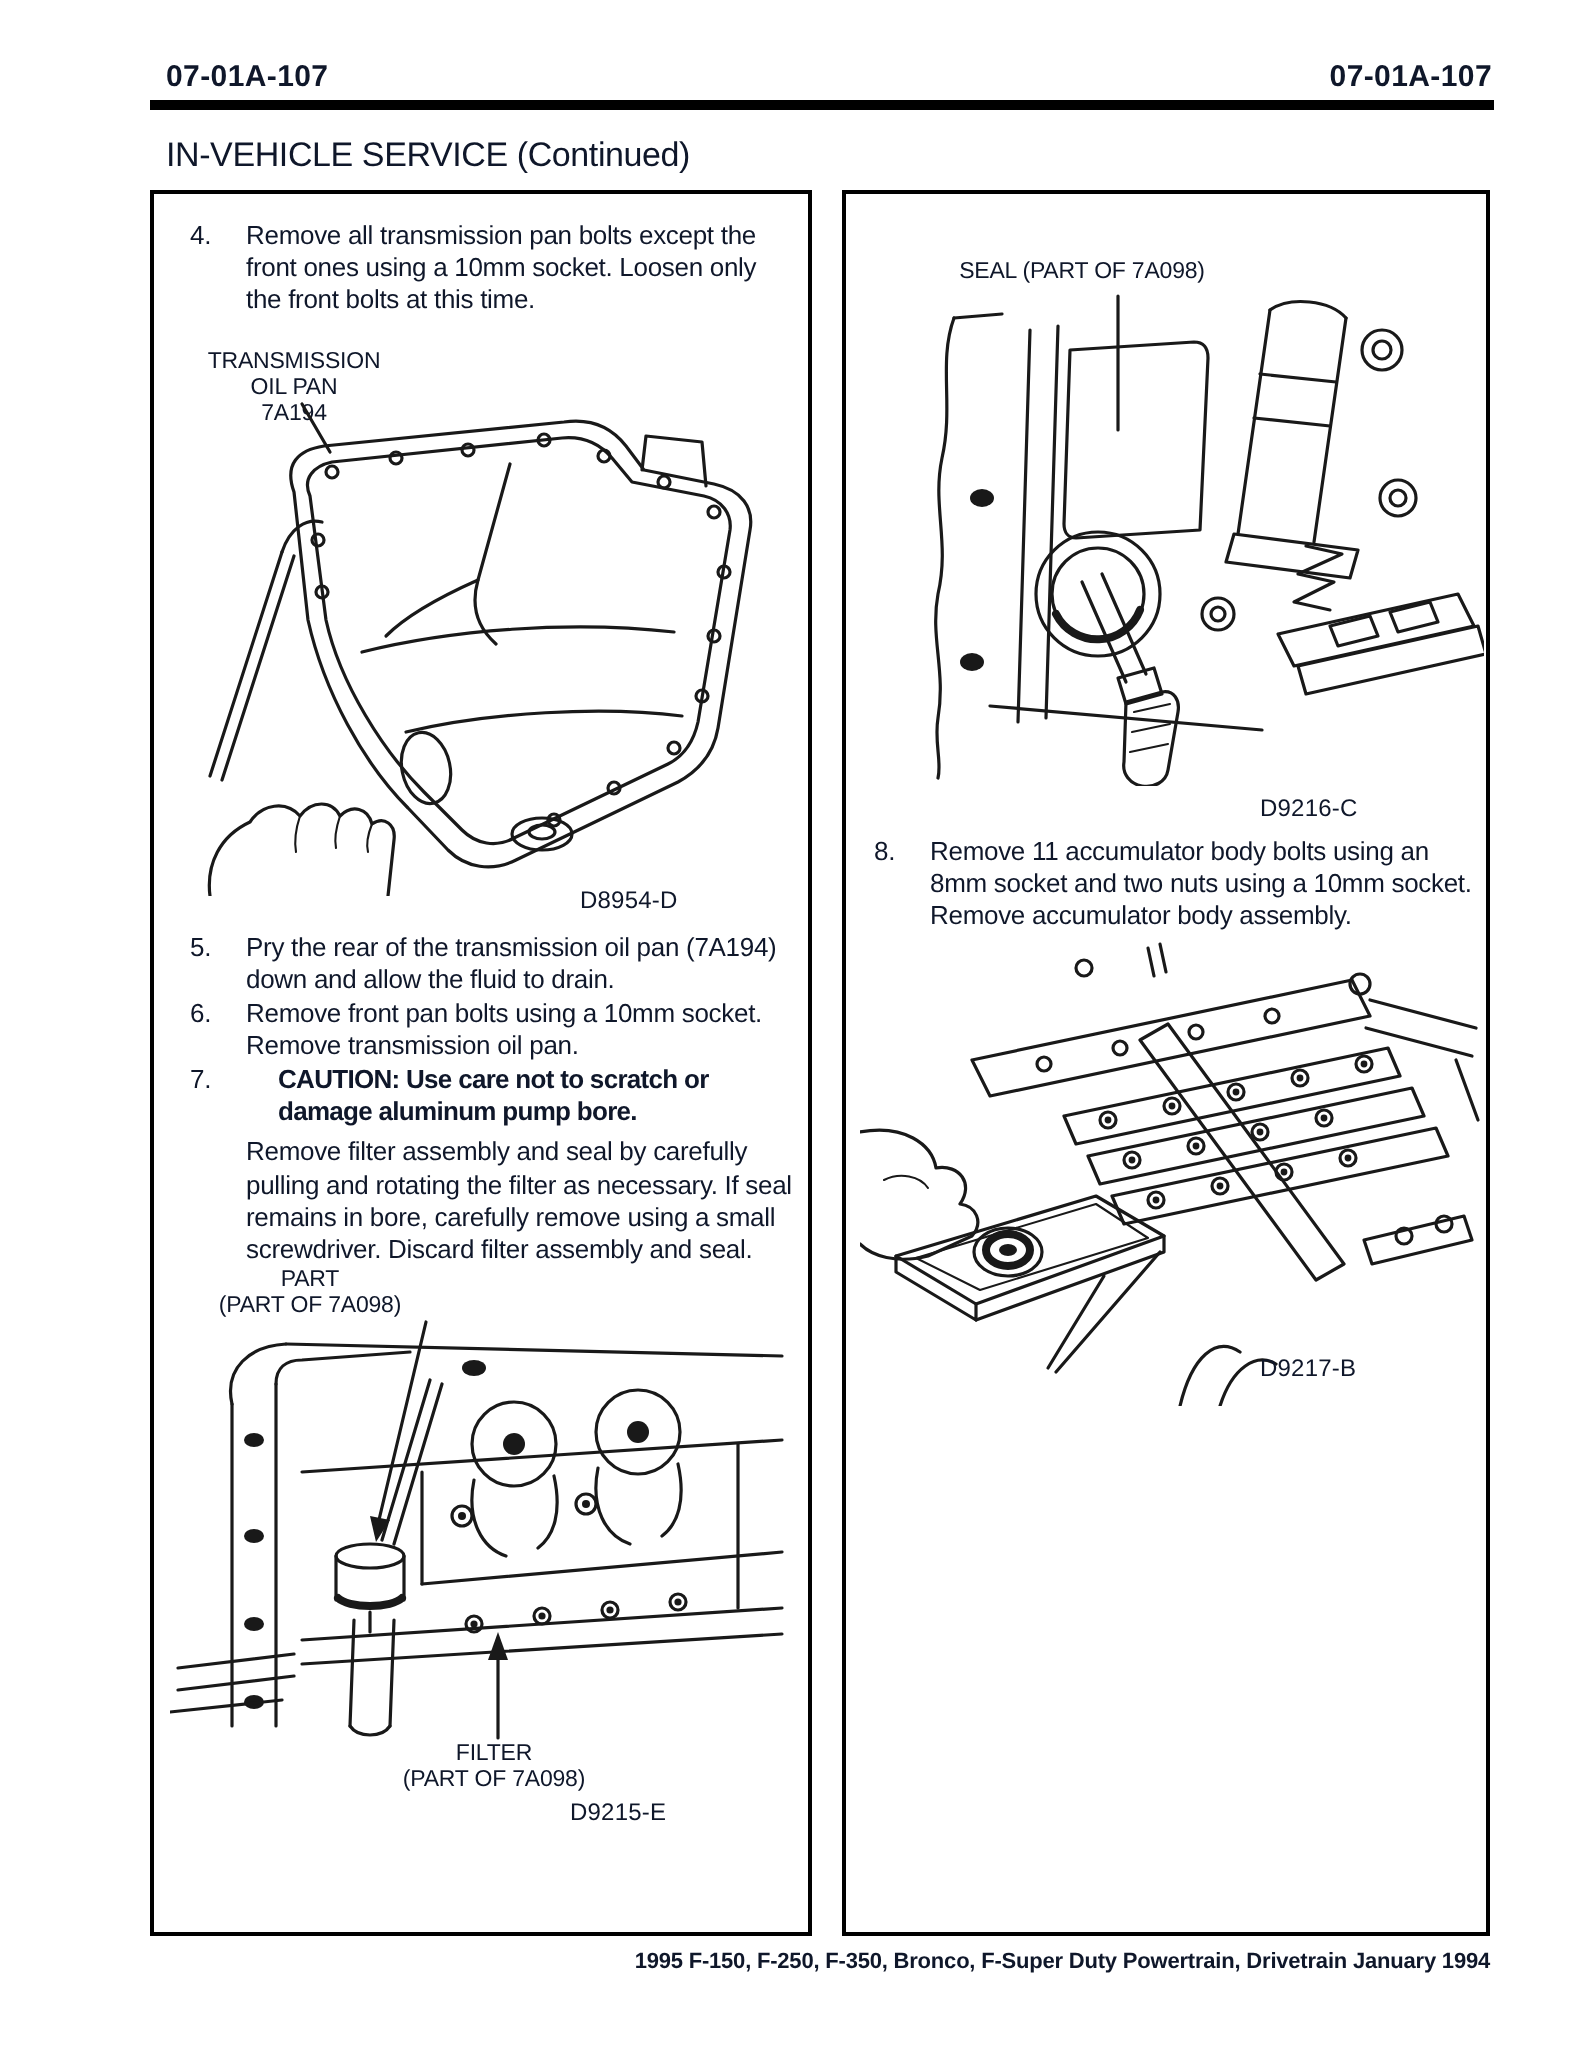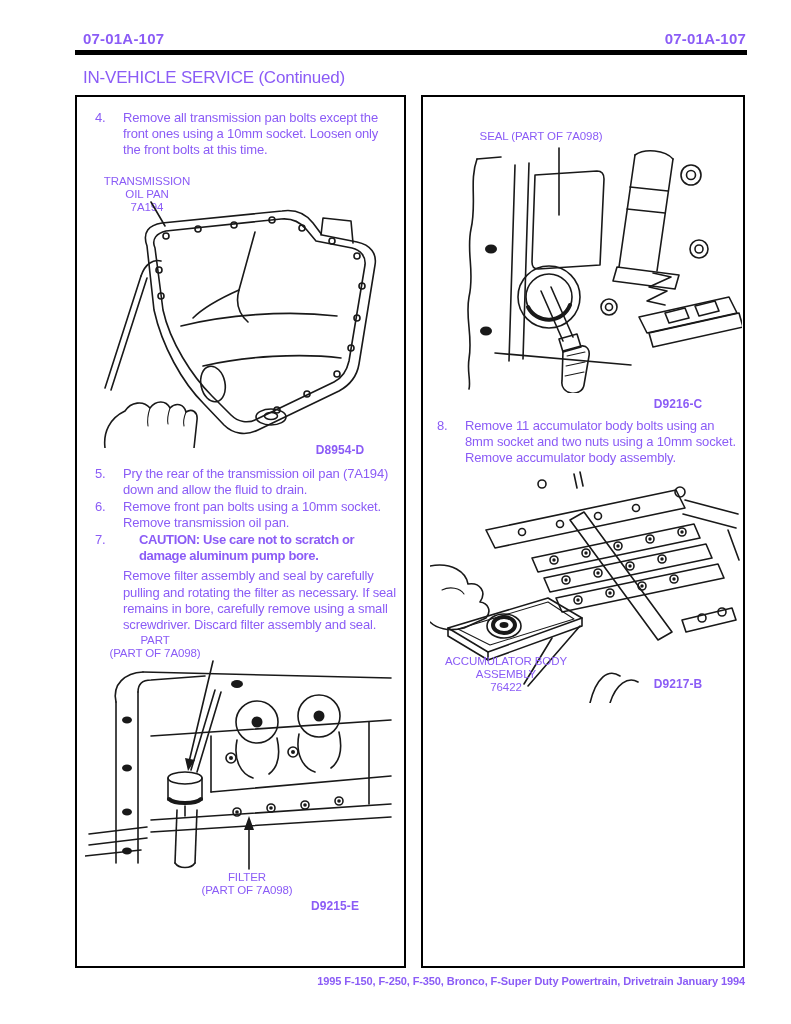--- a/index.html
+++ b/index.html
@@ -1,33 +1,33 @@
 <!DOCTYPE html>
 <html><head>
 <meta charset="utf-8">
 <style>
   html,body { margin:0; padding:0; background:#e8e8e8; }
   .page {
     position:relative; width:791px; height:1024px; margin:0 auto;
     background:#ffffff; overflow:hidden;
-    font-family:"Liberation Sans", sans-serif; color:#8b5cf6;
+    font-family:"Liberation Sans", sans-serif; color:#0f172a;
   }
   .abs { position:absolute; }
   .hdr-code { font-size:15px; font-weight:bold; letter-spacing:0.2px; }
   .hdr-title { font-size:15px; font-weight:bold; text-align:center; }
   .rule { background:#000; }
   .section-heading { font-size:17px; font-weight:normal; letter-spacing:-0.2px; }
   .panel { position:absolute; border:2.5px solid #000; background:#fff; }
   .step { position:absolute; font-size:13px; line-height:16.2px; letter-spacing:-0.15px; }
   .step .num { position:absolute; left:0; top:0; }
   .step .txt { display:block; margin-left:28px; }
   .step .caution { display:block; margin-left:44px; font-weight:bold; letter-spacing:-0.35px; }
   .step .para { display:block; margin-left:28px; margin-top:4px; }
   .fig-label { position:absolute; font-size:11.5px; line-height:13px; text-align:center; letter-spacing:-0.1px; }
-  .fig-code { position:absolute; font-size:12px; font-weight:bold; text-align:center; letter-spacing:0.1px; }
+  .fig-code { position:absolute; font-size:12px; font-weight:normal; text-align:left; letter-spacing:0.1px; }
   .footer-line { position:absolute; font-size:11px; font-weight:bold; letter-spacing:-0.1px; }
   svg.lineart { position:absolute; }
   .lineart path, .lineart line, .lineart circle, .lineart ellipse, .lineart polyline, .lineart rect {
     fill:none; stroke:#191919; stroke-width:1.6; stroke-linecap:round; stroke-linejoin:round;
   }
   .lineart .fill { fill:#191919; stroke:none; }
   .lineart .thick { stroke-width:4; }
   .lineart .thin { stroke-width:1.05; }
 </style>
 </head>
@@ -279,23 +279,18 @@
     <ellipse class="thick" cx="74" cy="157" rx="11" ry="8"></ellipse>
     <ellipse class="fill" cx="74" cy="157" rx="4.5" ry="3"></ellipse>
     <path d="M0,98 C22,94 36,104 38,116 C50,114 57,124 50,134 C58,135 62,143 56,150 L34,160 C18,164 6,160 0,154"></path>
     <path class="thin" d="M12,122 C20,118 30,120 34,126"></path>
     <path d="M160,235 C166,210 178,200 190,208"></path>
     <path d="M180,235 C186,216 198,208 208,214"></path>
     <path d="M94,216 L122,170"></path>
       <path d="M98,218 L150,158"></path>
   </svg>
 
-  <div class="fig-label" style="left:426px; top:655px; width:160px;">
-    <div>ACCUMULATOR BODY</div>
-    <div>ASSEMBLY</div>
-    <div>76422</div>
-  </div>
 
   <div class="fig-code" style="left:630px; top:677px; width:96px;">D9217-B</div>
 
   <div class="footer-line" style="right:46px; top:975px;">1995 F-150, F-250, F-350, Bronco, F-Super Duty Powertrain, Drivetrain January 1994</div>
 
 </div>
 
 </body></html>

